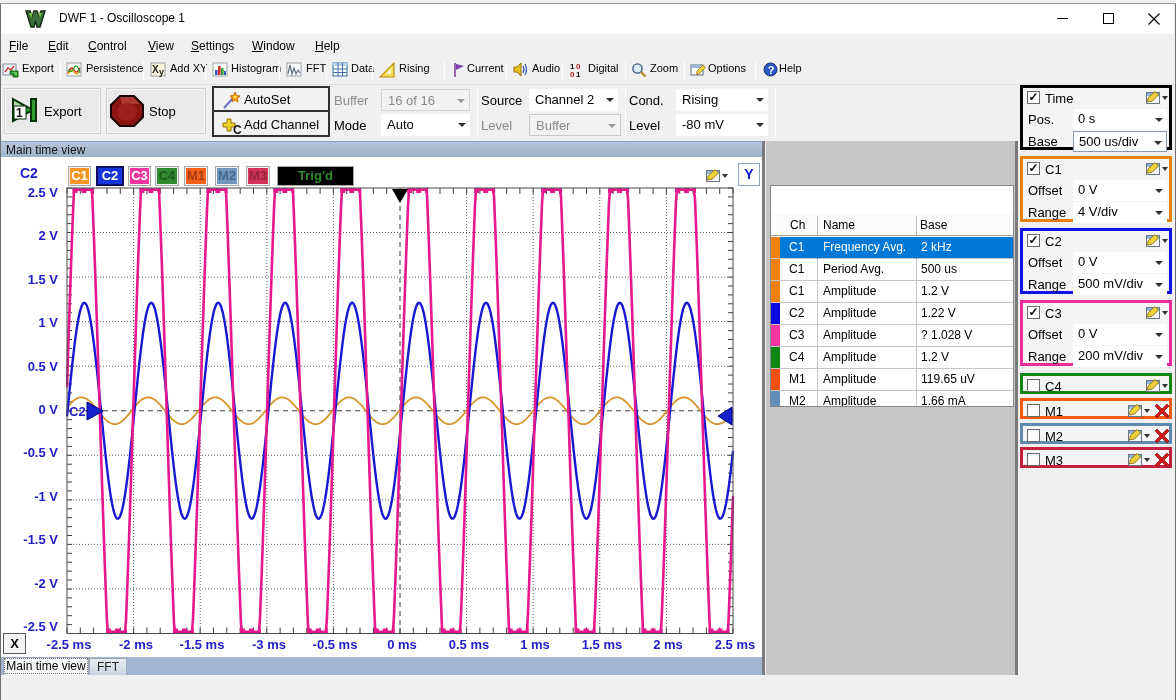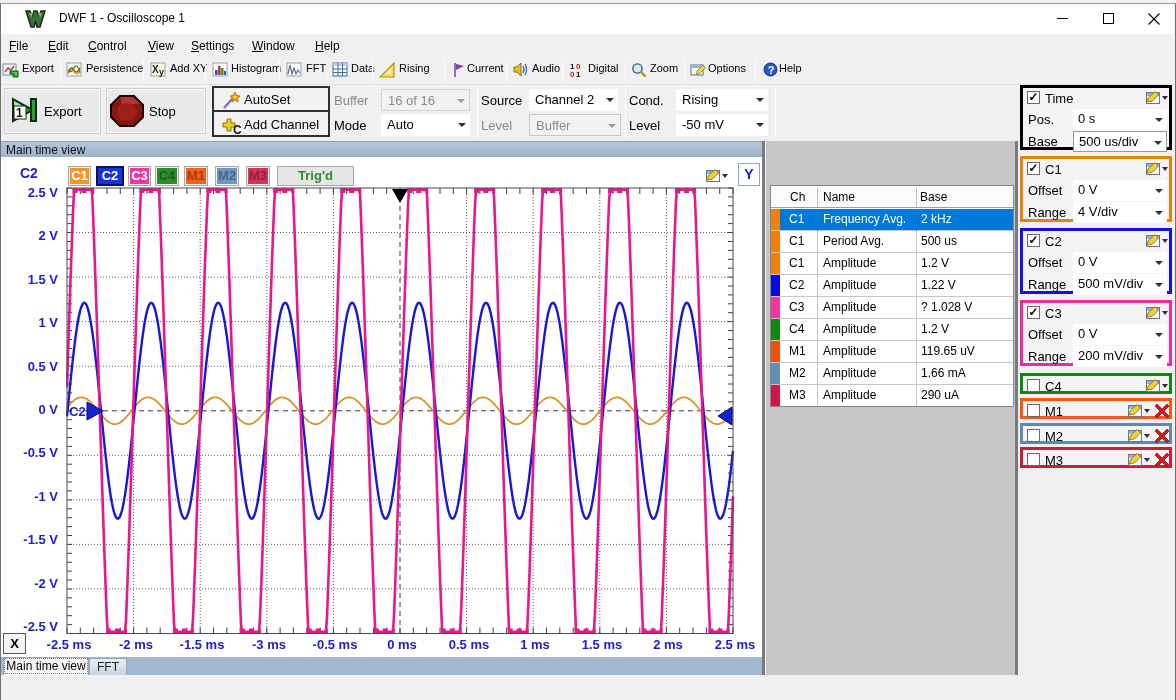--- a/index.html
+++ b/index.html
@@ -29,36 +29,36 @@
 .combo { position:absolute; height:22px; background:#ffffff; font-size:13px; }
 .combo .cv { position:absolute; left:6px; top:3px; white-space:nowrap; }
 .arr { position:absolute; right:4px; top:9px; width:0; height:0; border-left:4px solid transparent; border-right:4px solid transparent; border-top:4px solid #303030; }
 .arrg { border-top-color:#9a9a9a; }
 .csep { position:absolute; top:3px; width:1px; height:50px; background:#cfcfcf; border-right:1px solid #ffffff; }
 
 .ptitle { position:absolute; height:16px; font-size:12px; color:#101010; }
 #mainpanel { position:absolute; left:0; top:138px; width:762px; height:534px; background:#ffffff; }
 #mvtitle { left:0; top:0; width:762px; background:linear-gradient(#b7c6da,#9cb1c9); border-top:1px solid #8ba0bb; padding:1px 0 0 6px; }
 .chbtn { position:absolute; top:25px; width:24px; height:20px; border:1px solid #a8a8a8; box-shadow:inset 0 0 0 1px #f0f0f0; font-size:13px; font-weight:bold; text-align:center; line-height:18px; }
-#trigd { position:absolute; left:277px; top:25px; width:77px; height:20px; background:#e5e5e5; border:1px solid #a8a8a8; color:#2e8b2e; font-weight:bold; font-size:13px; text-align:center; line-height:18px; }
+#trigd { position:absolute; left:277px; top:25px; width:77px; height:20px; background:#000000; border:1px solid #a8a8a8; color:#2e8b2e; font-weight:bold; font-size:13px; text-align:center; line-height:18px; }
 #tstamp { position:absolute; left:361px; top:29px; font-size:11.5px; font-weight:bold; color:#1a1a1a; white-space:nowrap; }
 #ybtn { position:absolute; left:738px; top:22px; width:22px; height:23px; background:#fff; border:1px solid #8ea4c0; color:#1522cd; font-weight:bold; font-size:14px; text-align:center; line-height:21px; }
 .ylab { position:absolute; width:56px; text-align:right; font-size:13px; font-weight:bold; color:#2020c8; }
 .xlab { position:absolute; width:64px; text-align:center; font-size:13px; font-weight:bold; color:#2020c8; top:496px; }
 #xbtn { position:absolute; left:3px; top:492px; width:23px; height:21px; background:#f4f4f4; border:1px solid #5a5a5a; font-size:13px; font-weight:bold; text-align:center; line-height:19px; }
 #tabrow { position:absolute; left:0; top:516px; width:762px; height:18px; background:#a3b7d0; }
 #tab1 { position:absolute; left:3px; top:0px; width:86px; height:18px; background:#f6f7f8; border:1px solid #9aa8b8; border-bottom:none; font-size:12px; text-align:center; line-height:17px; }
 #tab1 span { outline:1px dotted #777; padding:0 1px; }
 #tab2 { position:absolute; left:89px; top:1px; width:38px; height:17px; background:linear-gradient(#e8edf3,#c9d4e1); border:1px solid #9aa8b8; border-bottom:none; font-size:12px; text-align:center; line-height:16px; color:#222; }
 
 #measpanel { position:absolute; left:766px; top:138px; width:250px; height:534px; background:#c6c6c6; }
 #mtitle { left:0; top:0; width:250px; background:linear-gradient(#d8e1ec,#c2cfdf); border-top:1px solid #a7b6ca; padding:1px 0 0 6px; }
 #mtools { position:absolute; left:0; top:16px; width:250px; height:26px; background:#f0f0f0; }
 #mtable { position:absolute; left:4px; top:44px; width:244px; height:222px; background:#fff; border:1px solid #828790; font-size:12px; overflow:hidden; }
-.mrow { position:absolute; left:0; width:242px; height:22px; border-bottom:1px solid #c6c6c6; }
+.mrow { position:absolute; left:0; width:242px; height:22px; border-bottom:1px solid #c6c6c6;margin-top:28px; }
 .mcell { position:absolute; top:3px; white-space:nowrap; }
 .cstrip { position:absolute; left:0; top:0; width:9px; height:21px; }
 
 #rightpanel { position:absolute; left:1018px; top:82px; width:156px; height:590px; background:#f0f0f0; }
 .rbox { position:absolute; left:2px; width:152px; background:#f4f4f4; }
 .rhead { position:absolute; left:0; top:0; right:0; height:20px; }
 .cb { position:absolute; left:4px; top:3px; width:13px; height:13px; background:#fff; border:1px solid #6a6a6a; font-size:12px; line-height:11px; text-align:center; font-weight:bold; }
 .rlab { position:absolute; left:22px; top:3px; font-size:13px; }
 .rrow { position:absolute; left:0; right:0; height:22px; font-size:13px; }
 .rfield { position:absolute; left:50px; right:2px; top:0; height:21px; background:#fff; }
@@ -252,21 +252,21 @@
       </div>
  <div class="csep" style="left:625px"></div>
  <div class="csep" style="left:775px"></div>
  <span class="cbl" style="left:629px;top:8px">Cond.</span>
  <div class="combo" style="left:676px;top:4px;width:92px">
         <span class="cv">Rising</span>
         <span class="arr"></span>
       </div>
  <span class="cbl" style="left:629px;top:33px">Level</span>
  <div class="combo" style="left:676px;top:29px;width:92px">
-        <span class="cv">-50 mV</span>
+        <span class="cv">-80 mV</span>
         <span class="arr"></span>
       </div>
 </div>
 
 <div id="mainpanel">
  <div class="ptitle" id="mvtitle">Main time view</div>
  <div class="abs" style="left:20px;top:24px;font-size:14px;font-weight:bold;color:#2020c8">C2</div>
  <div class="chbtn" style="left:68px;width:23px;background:#f59525;color:#ffffff;">C1</div>
       <div class="chbtn" style="left:96px;width:28px;background:#1535d8;color:#ffffff;border:2px solid #101060;box-shadow:none;line-height:16px;">C2</div>
       <div class="chbtn" style="left:128px;width:23px;background:#f136a2;color:#ffffff;">C3</div>

